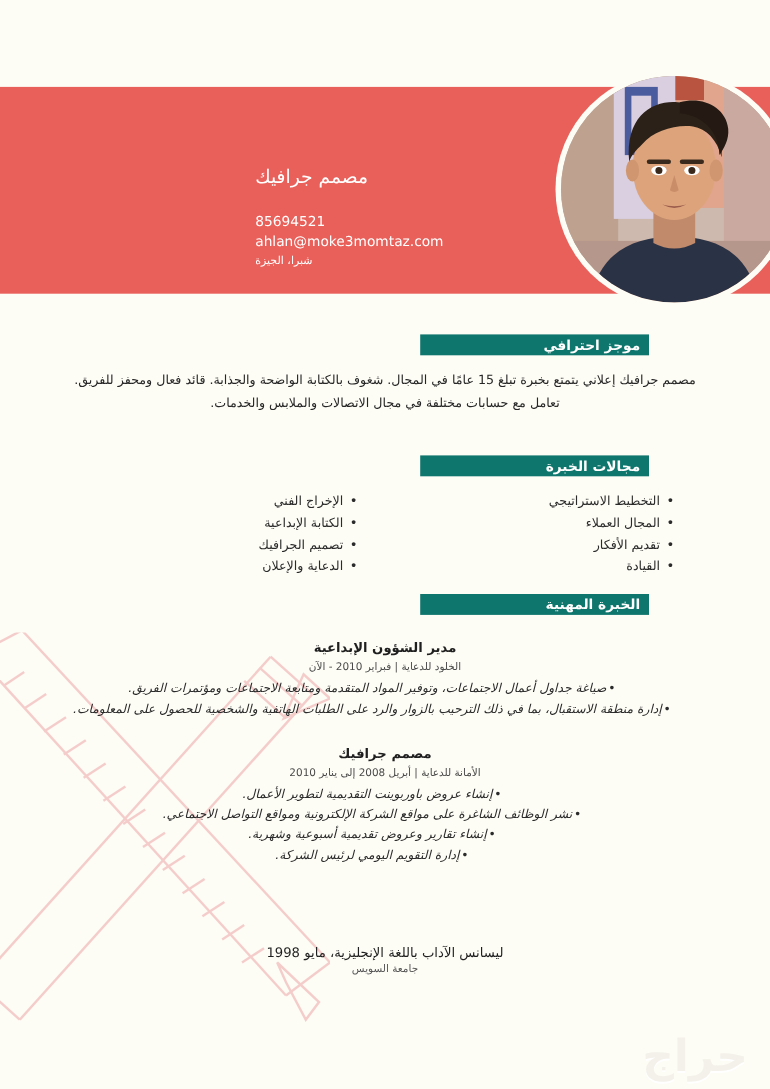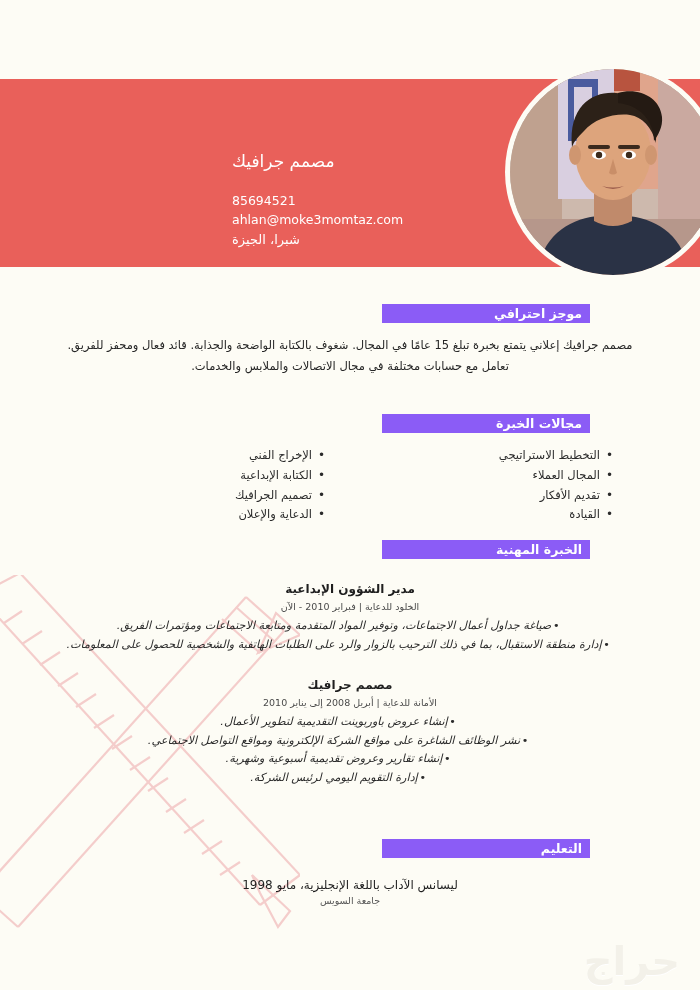--- a/index.html
+++ b/index.html
@@ -97,21 +97,21 @@
   }
   .contact-line {
     font-size: 12.5px;
     line-height: 1.55;
     direction: ltr;
     text-align: left;
   }
   .contact-line.rtl {
     direction: rtl;
     text-align: left;
-    font-size: 13px;
+    font-size: 10px;
   }
 
   .photo-wrap {
     position: absolute;
     left: 505px;
     top: 64px;
     width: 216px;
     height: 216px;
     border-radius: 50%;
     background: #fdfcf5;
@@ -133,21 +133,21 @@
   .section {
     position: absolute;
     z-index: 2;
     width: 700px;
     left: 0;
   }
   .bar {
     position: relative;
     margin-left: 55px;
     margin-right: 55px;
-    background: #8b5cf6;
+    background: #0f766e;
     height: 19px;
     line-height: 19px;
     color: #ffffff;
     font-size: 12.5px;
     font-weight: bold;
     text-align: right;
     padding-right: 8px;
     box-sizing: border-box;
     width: 208px;
     margin-left: auto;
@@ -400,18 +400,15 @@
     <ul class="job-bullets">
       <li><span class="b-dot">•</span><span>إنشاء عروض باوربوينت التقديمية لتطوير الأعمال.</span></li>
       <li><span class="b-dot">•</span><span>نشر الوظائف الشاغرة على مواقع الشركة الإلكترونية ومواقع التواصل الاجتماعي.</span></li>
       <li><span class="b-dot">•</span><span>إنشاء تقارير وعروض تقديمية أسبوعية وشهرية.</span></li>
       <li><span class="b-dot">•</span><span>إدارة التقويم اليومي لرئيس الشركة.</span></li>
     </ul>
   </div>
 </div>
 
 <div class="section" style="top:839px;">
-  <div class="bar-row">
-    <div class="bar">التعليم</div>
-  </div>
   <div class="edu-line" style="margin-top:20px;">ليسانس الآداب باللغة الإنجليزية، مايو 1998</div>
   <div class="edu-sub">جامعة السويس</div>
 </div>
 
 </body></html>

